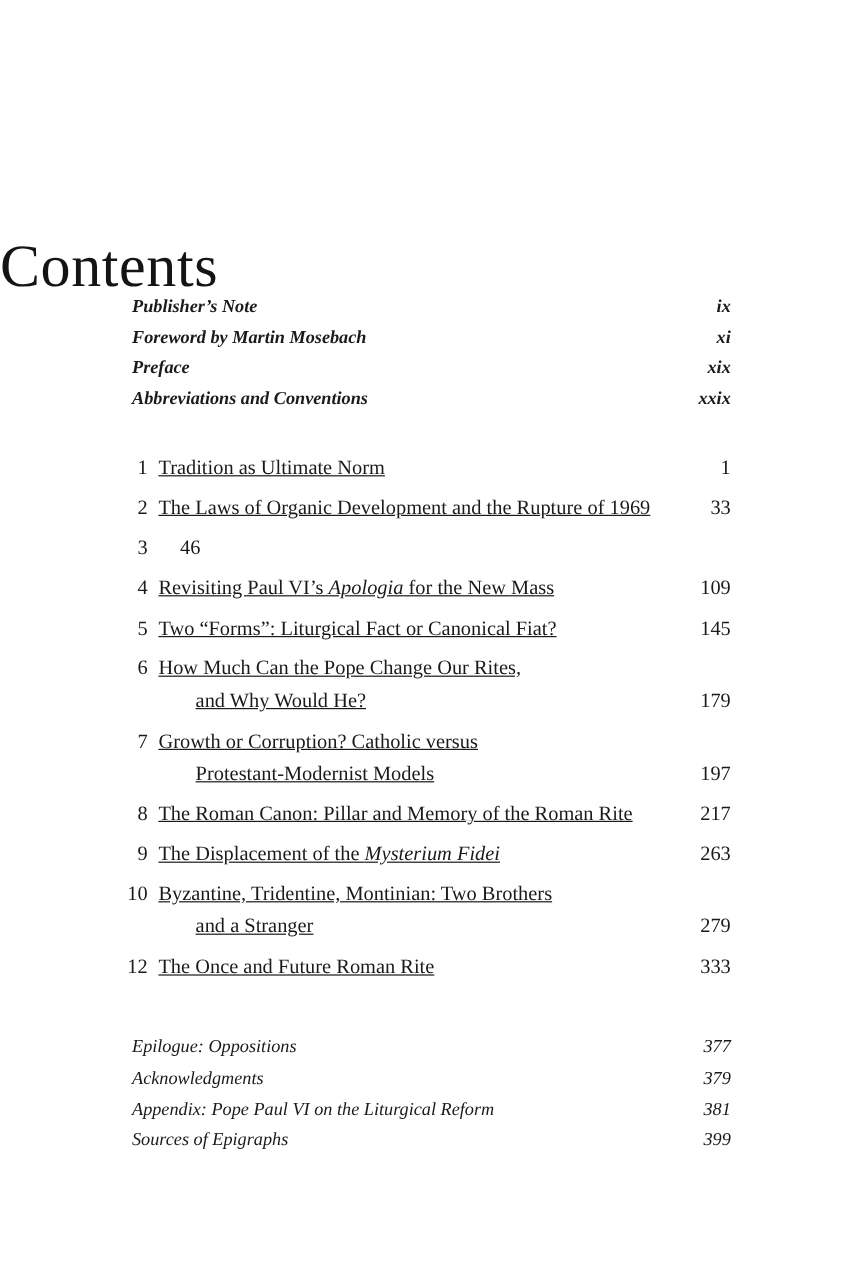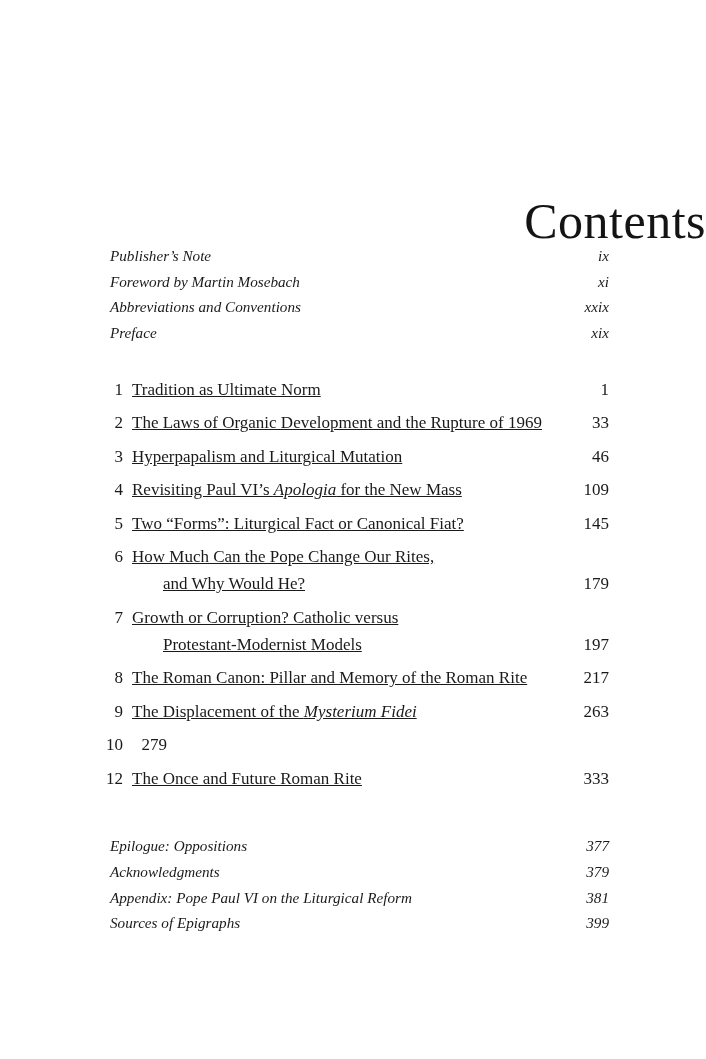--- a/index.html
+++ b/index.html
@@ -21,21 +21,21 @@
     height: 1059px;
     box-sizing: border-box;
   }
 
   
   .contents-title {
     position: absolute;
     top: 160px;
     left: 0;
     width: 706px;
-    text-align: right;
+    text-align: left;
     font-size: 50px;
     font-weight: 400;
     letter-spacing: 0.5px;
     line-height: 1.1;
     color: #141414;
   }
 
   
   .toc {
     position: absolute;
@@ -59,21 +59,21 @@
   }
   .matter-row .dots {
     flex: 1 1 auto;
   }
   .matter-row .folio {
     text-align: left;
     white-space: nowrap;
     font-style: italic;
   }
 
-  .front-matter { margin-bottom: 0; }
+  .front-matter { margin-bottom: 0; font-weight: bold; }
 
   
   .gap-after-front { height: 30px; }
   .gap-before-back { height: 35px; }
 
   
   .chap-row {
     display: flex;
     align-items: flex-start;
     font-size: 17px;
@@ -121,47 +121,46 @@
           <span class="label">Publisher’s Note</span>
           <span class="dots"></span>
           <span class="folio">ix</span>
         </div>
         <div class="matter-row">
           <span class="label">Foreword by Martin Mosebach</span>
           <span class="dots"></span>
           <span class="folio">xi</span>
         </div>
         <div class="matter-row">
+          <span class="label">Preface</span>
+          <span class="dots"></span>
+          <span class="folio">xix</span>
+        </div>
+        <div class="matter-row">
           <span class="label">Abbreviations and Conventions</span>
           <span class="dots"></span>
           <span class="folio">xxix</span>
-        </div>
-        <div class="matter-row">
-          <span class="label">Preface</span>
-          <span class="dots"></span>
-          <span class="folio">xix</span>
         </div>
       </div>
 
     <div class="gap-after-front"></div>
 
     <div class="chapter-list">
         <div class="chap-row">
           <span class="num">1</span>
           <span class="title">Tradition as Ultimate Norm</span>
           <span class="folio">1</span>
         </div>
         <div class="chap-row">
           <span class="num">2</span>
           <span class="title">The Laws of Organic Development and the Rupture of 1969</span>
           <span class="folio">33</span>
         </div>
         <div class="chap-row">
           <span class="num">3</span>
-          <span class="title">Hyperpapalism and Liturgical Mutation</span>
           <span class="folio">46</span>
         </div>
         <div class="chap-row">
           <span class="num">4</span>
           <span class="title">Revisiting Paul VI’s <em>Apologia</em> for the New Mass</span>
           <span class="folio">109</span>
         </div>
         <div class="chap-row">
           <span class="num">5</span>
           <span class="title">Two “Forms”: Liturgical Fact or Canonical Fiat?</span>
@@ -182,20 +181,21 @@
           <span class="title">The Roman Canon: Pillar and Memory of the Roman Rite</span>
           <span class="folio">217</span>
         </div>
         <div class="chap-row">
           <span class="num">9</span>
           <span class="title">The Displacement of the <em>Mysterium Fidei</em></span>
           <span class="folio">263</span>
         </div>
         <div class="chap-row two-line">
           <span class="num">10</span>
+          <span class="title">Byzantine, Tridentine, Montinian: Two Brothers<span class="line2">and a Stranger</span></span>
           <span class="folio">279</span>
         </div>
         <div class="chap-row">
           <span class="num">12</span>
           <span class="title">The Once and Future Roman Rite</span>
           <span class="folio">333</span>
         </div>
       </div>
 
     <div class="gap-before-back"></div>

